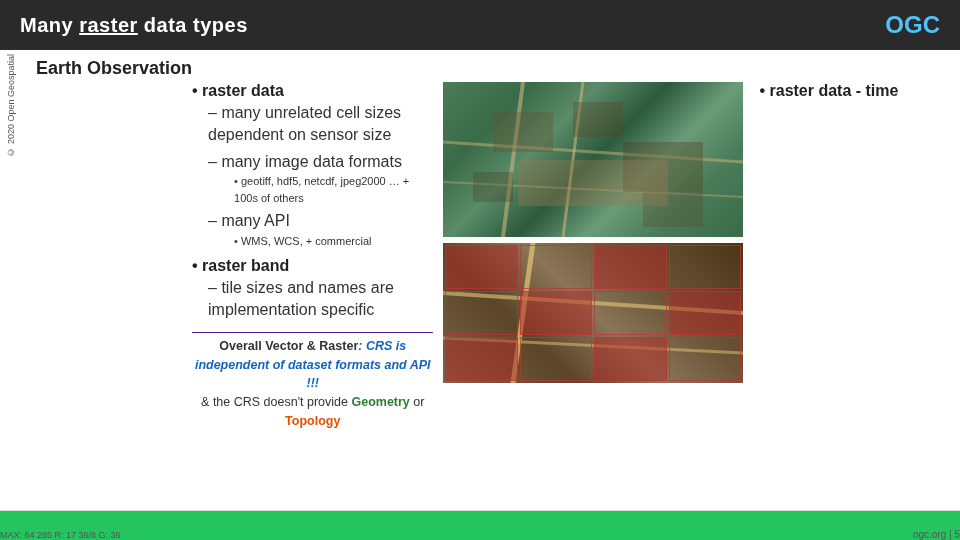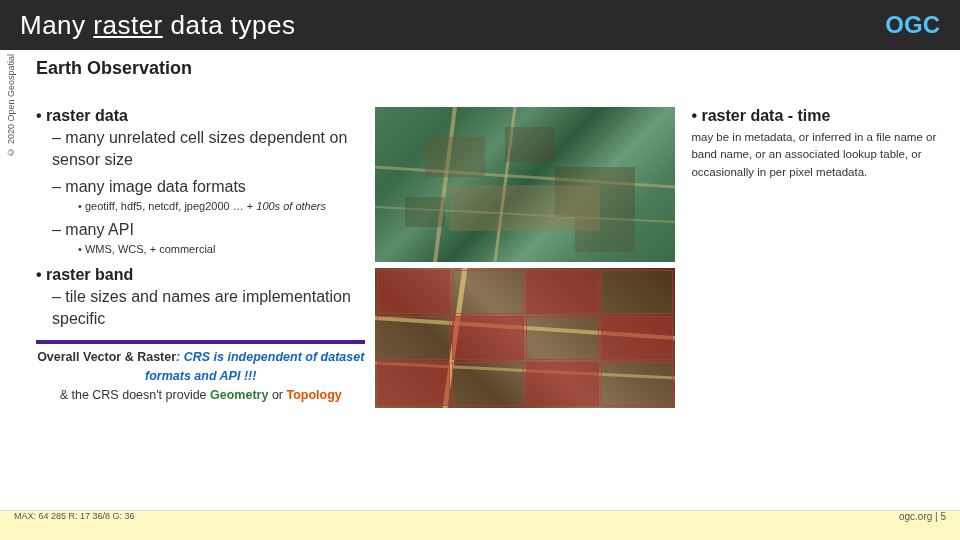--- a/index.html
+++ b/index.html
@@ -20,22 +20,22 @@
       background: #2a2a2a;
       z-index: 10;
       display: flex;
       align-items: center;
       padding: 0 20px;
       justify-content: space-between;
     }
 
     .header-title {
       color: #fff;
-      font-size: 26px;
-      font-weight: normal;
+      font-size: 20px;
+      font-weight: bold;
       letter-spacing: 0.5px;
     }
 
     .header-title span.underline {
       text-decoration: underline;
     }
 
     .header-ogc {
       color: #4fc3f7;
       font-size: 24px;
@@ -71,21 +71,21 @@
     
     .main-content {
       position: absolute;
       top: 50px;
       left: 22px;
       right: 0;
       bottom: 30px;
       background: #fff;
       z-index: 5;
       display: flex;
-      flex-direction: column;
+      flex-direction: row;
       padding: 8px 14px 6px 14px;
       justify-content: flex-end;
     }
 
     
     .section-title {
       font-size: 18px;
       font-weight: bold;
       color: #222;
       margin-bottom: 4px;
@@ -151,21 +151,20 @@
       color: #333;
       display: block;
       line-height: 1.5;
     }
 
     .dot-item::before {
       content: '• ';
     }
 
     .italic {
-      font-style: italic;
     }
 
     
     .raster-time-title {
       font-size: 16px;
       font-weight: bold;
       color: #222;
       margin-bottom: 4px;
     }
 
@@ -219,25 +218,25 @@
       background:
         linear-gradient(45deg, #7a6548 0%, #5a4528 30%, #8a7558 50%, #6a5538 70%, #4a3518 100%);
       position: relative;
     }
 
     
     .bottom-bar {
       position: absolute;
       bottom: 0; left: 0; right: 0;
       height: 30px;
-      background: #fef9c3;
+      background: #22c55e;
       z-index: 10;
       display: flex;
-      align-items: flex-start;
-      padding: 0 14px;
+      align-items: flex-end;
+      padding: 0 0;
       font-size: 9px;
       color: #555;
       border-top: 1px solid #ddd;
       justify-content: space-between;
     }
 
     .bottom-left {
       display: flex;
       align-items: center;
       gap: 6px;
@@ -248,21 +247,21 @@
       color: #555;
     }
 
     
     .footer-statement {
       margin-top: 6px;
       font-size: 12.5px;
       color: #333;
       line-height: 1.5;
       text-align: center;
-      border-top: 4px solid #4c1d95;
+      border-top: 1px solid #4c1d95;
       padding-top: 4px;
     }
 
     .bold-text { font-weight: bold; }
     .blue-text { color: #1565c0; }
     .green-text { color: #2e7d32; font-weight: bold; }
     .orange-text { color: #e65100; font-weight: bold; }
 
     .street-lines {
       position: absolute;
@@ -390,21 +389,20 @@
             <div class="tile-cell clear"></div>
             <div class="tile-cell red-fill"></div>
             <div class="tile-cell clear"></div>
           </div>
         </div>
       </div>
     </div>
 
     <div class="right-col">
       <div class="raster-time-title">raster data - time</div>
-      <div class="raster-time-desc">may be in metadata, or inferred in a file name or band name, or an associated lookup table, or occasionally in per pixel metadata.</div>
     </div>
 
   </div>
 </div>
 
 <div class="bottom-bar">
   <div class="bottom-left">
     <span style="font-size:9px;color:#555;">MAX: 64 285  R: 17  36/8  G: 36</span>
   </div>
   <div class="bottom-right">ogc.org | 5</div>

